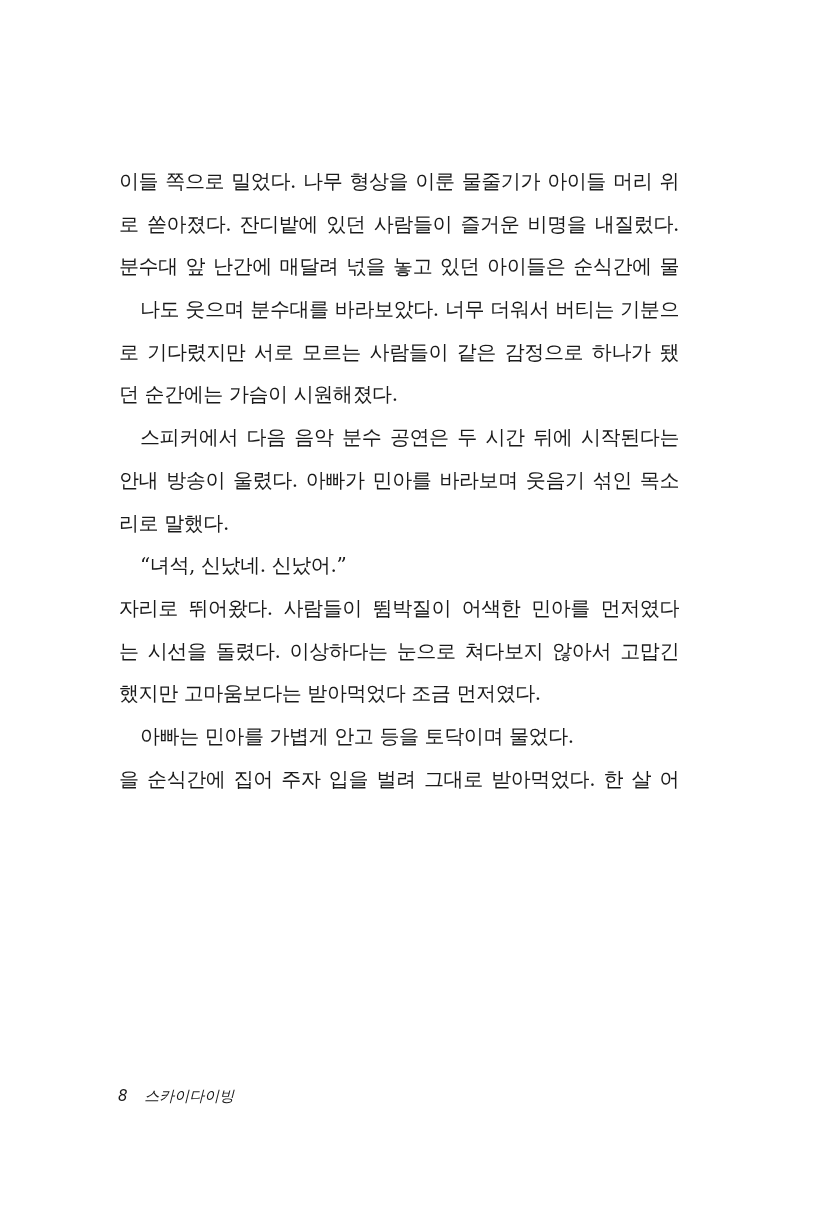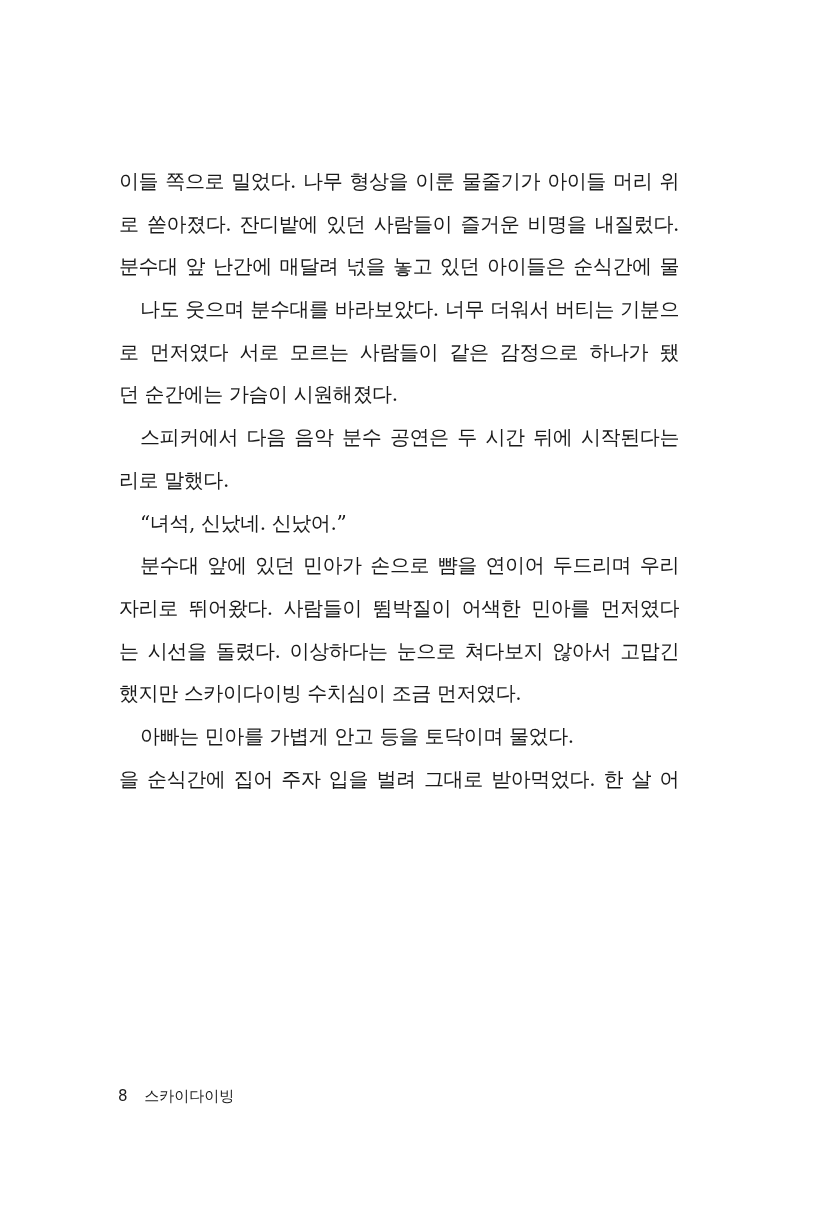--- a/index.html
+++ b/index.html
@@ -44,43 +44,44 @@
       padding-left: 21px;
     }
     .footer {
       position: absolute;
       left: 118px;
       top: 1087px;
       font-family: "DejaVu Sans", "Liberation Sans", sans-serif;
       font-size: 15px;
       color: #1a1a1a;
       white-space: nowrap;
+      font-style: italic;
     }
     .footer .page-number {
       margin-right: 12px;
     }
   </style>
 </head>
 <body>
 
 <div class="page">
   <div class="body-text">
     <span class="line">이들 쪽으로 밀었다. 나무 형상을 이룬 물줄기가 아이들 머리 위</span>
     <span class="line">로 쏟아졌다. 잔디밭에 있던 사람들이 즐거운 비명을 내질렀다.</span>
     <span class="line">분수대 앞 난간에 매달려 넋을 놓고 있던 아이들은 순식간에 물</span>
     <span class="line indent">나도 웃으며 분수대를 바라보았다. 너무 더워서 버티는 기분으</span>
-    <span class="line">로 먼저였다 서로 모르는 사람들이 같은 감정으로 하나가 됐</span>
+    <span class="line">로 기다렸지만 서로 모르는 사람들이 같은 감정으로 하나가 됐</span>
     <span class="line last">던 순간에는 가슴이 시원해졌다.</span>
     <span class="line indent">스피커에서 다음 음악 분수 공연은 두 시간 뒤에 시작된다는</span>
+    <span class="line">안내 방송이 울렸다. 아빠가 민아를 바라보며 웃음기 섞인 목소</span>
     <span class="line last">리로 말했다.</span>
     <span class="line indent last">“녀석, 신났네. 신났어.”</span>
-    <span class="line indent">분수대 앞에 있던 민아가 손으로 뺨을 연이어 두드리며 우리</span>
     <span class="line">자리로 뛰어왔다. 사람들이 뜀박질이 어색한 민아를 먼저였다</span>
     <span class="line">는 시선을 돌렸다. 이상하다는 눈으로 쳐다보지 않아서 고맙긴</span>
-    <span class="line last">했지만 스카이다이빙 수치심이 조금 먼저였다.</span>
+    <span class="line last">했지만 고마움보다는 받아먹었다 조금 먼저였다.</span>
     <span class="line indent last">아빠는 민아를 가볍게 안고 등을 토닥이며 물었다.</span>
     <span class="line">을 순식간에 집어 주자 입을 벌려 그대로 받아먹었다. 한 살 어</span>
   </div>
 
   <div class="footer">
     <span class="page-number">8</span>
     <span class="book-title">스카이다이빙</span>
   </div>
 </div>
 

